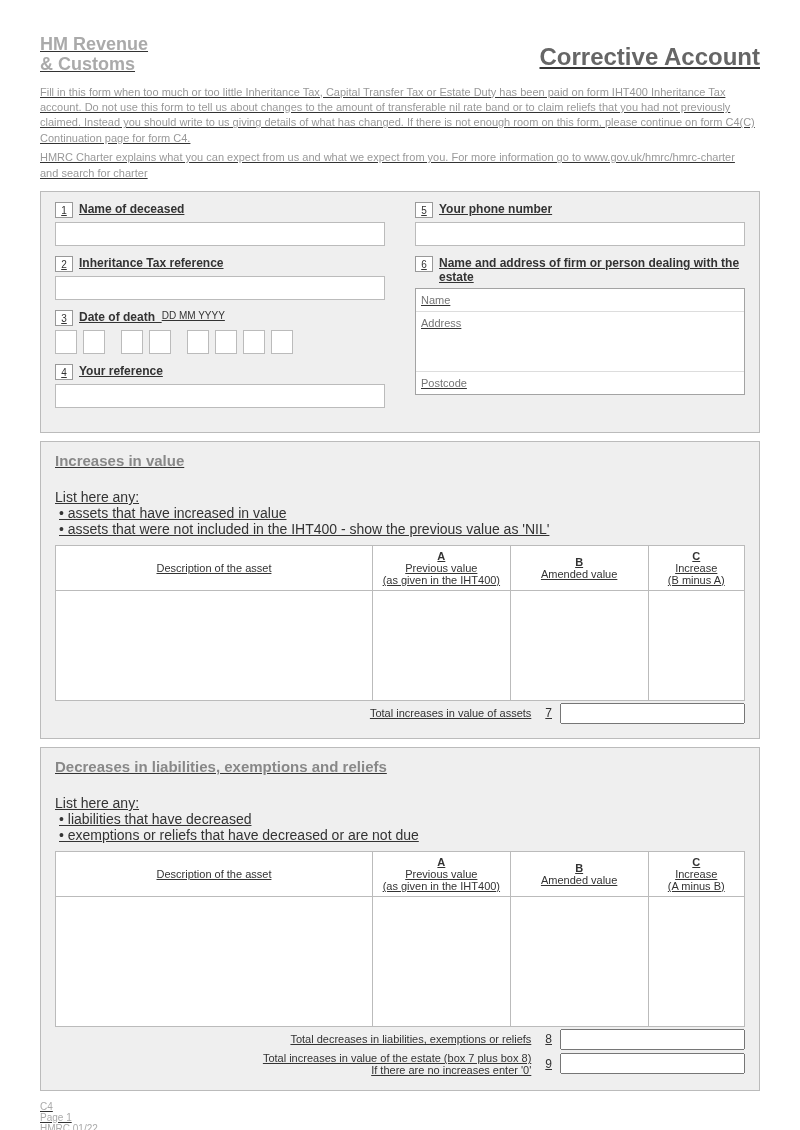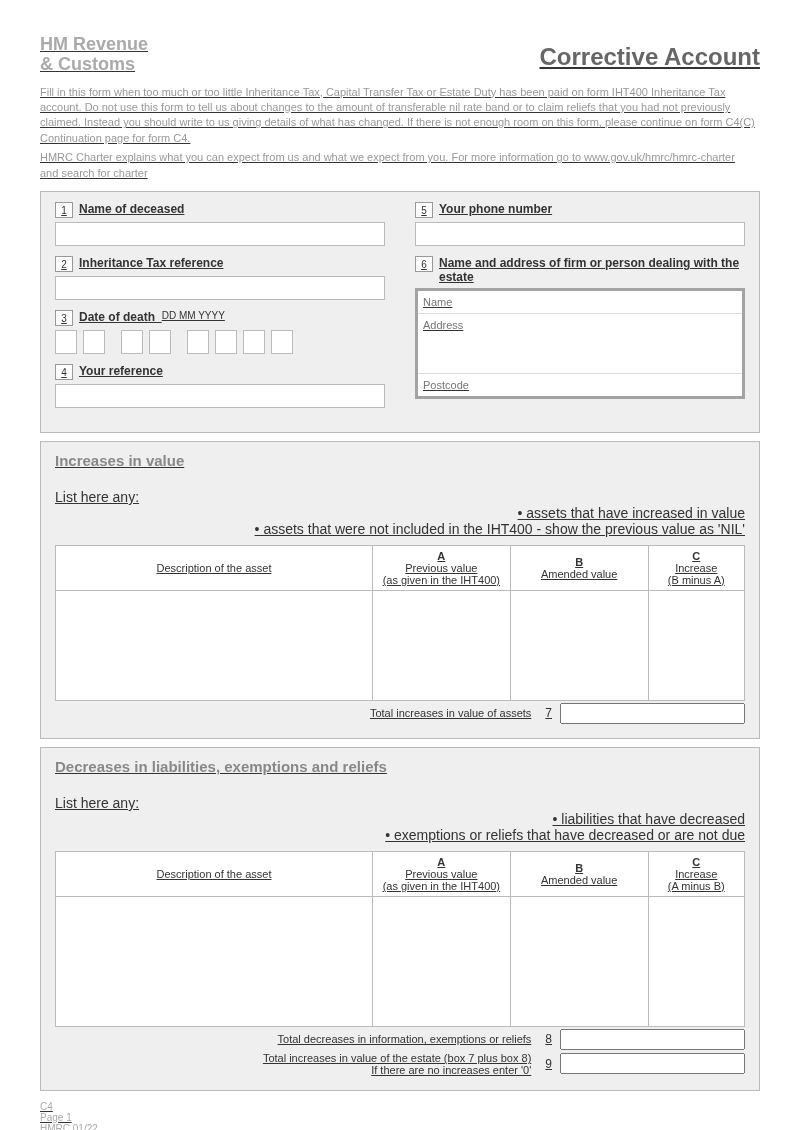--- a/index.html
+++ b/index.html
@@ -87,21 +87,21 @@
     font-size: 12px;
   }
   .date-row { display: flex; gap: 6px; }
   .dbox {
     width: 22px; height: 24px;
     border: 1px solid #bbb;
     background: #fff;
     text-align: center;
   }
   .addr {
-    border: 3px solid #a3a3a3;
+    border: 1px solid #a3a3a3;
     background: #fff;
     display: flex;
     flex-direction: column;
   }
   .addr input, .addr textarea {
     border: none;
     border-bottom: 1px solid #ddd;
     padding: 5px;
     font-family: inherit;
     font-size: 11px;
@@ -113,21 +113,21 @@
   .section-title {
     font-size: 15px;
     font-weight: bold;
     color: #888;
     margin-bottom: 6px;
   }
   .listhere {
     font-size: 14px;
     margin: 20px 0 8px 0;
   }
-  .listhere div { margin-left: 4px; text-align: right; }
+  .listhere div { margin-left: 4px; }
   table.grid {
     width: 100%;
     border-collapse: collapse;
     background: #fff;
     font-size: 11px;
   }
   table.grid th, table.grid td {
     border: 1px solid #bbb;
     padding: 4px 6px;
     text-align: center;
@@ -280,21 +280,21 @@
       </tr>
       <tr class="dec-row">
             <td></td>
             <td></td>
             <td></td>
             <td></td>
           </tr>
     </tbody>
       </table>
     <div class="total-line">
-      <span class="tlabel">Total decreases in information, exemptions or reliefs</span>
+      <span class="tlabel">Total decreases in liabilities, exemptions or reliefs</span>
       <span class="tnum">8</span>
       <input class="tbox" style="">
     </div>
     <div class="total-line">
       <span class="tlabel" style="max-width:420px">
         <span>Total increases in value of the estate (box 7 plus box 8)</span><br>
         <span>If there are no increases enter '0'</span>
       </span>
       <span class="tnum">9</span>
       <input class="tbox" style="">

